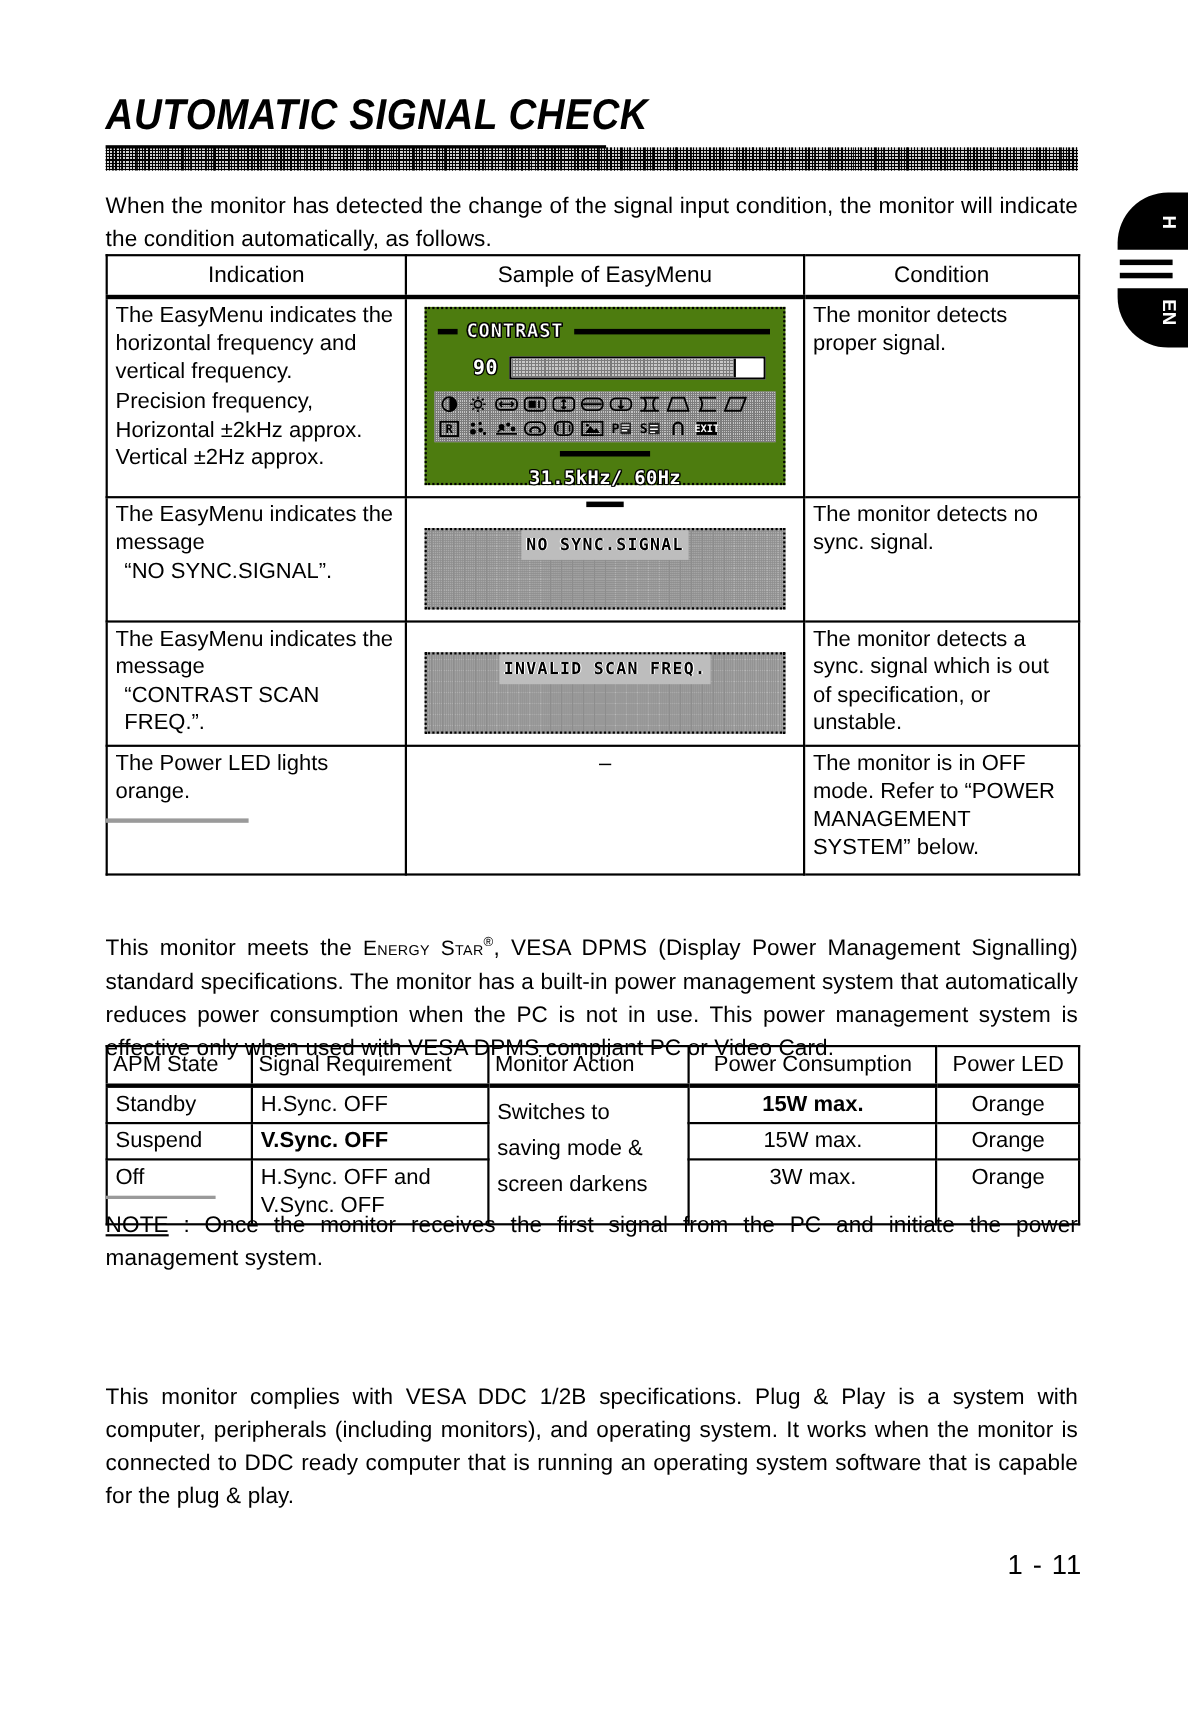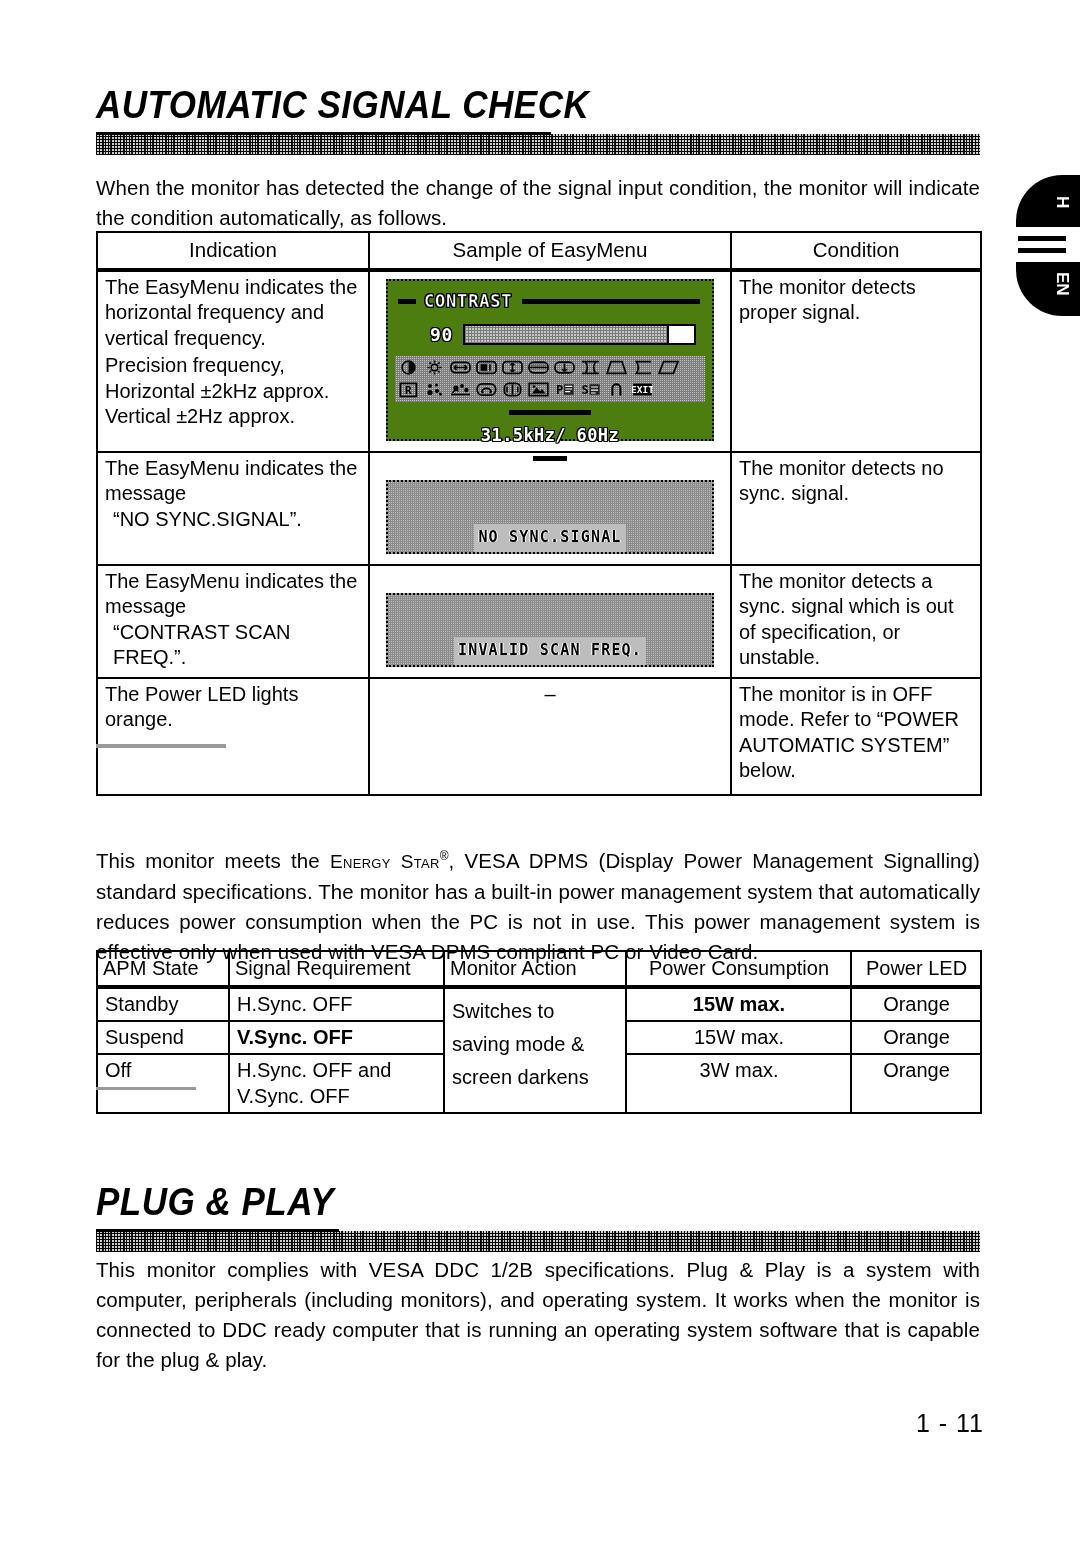--- a/index.html
+++ b/index.html
@@ -92,21 +92,21 @@
     position:relative;
     margin:4px auto 6px auto;
   }
   .osd-main{width:324px;height:158px;}
   .osd-msg{
     width:324px;height:70px;
     background-color:#b9b9b9;
     background-image:
       repeating-linear-gradient(0deg,#8d8d8d 0 1px,transparent 1px 2px),
       repeating-linear-gradient(90deg,#8d8d8d 0 1px,transparent 1px 2px);
-    display:flex;align-items:flex-end;justify-content:center;margin-top:24px;
+    display:flex;align-items:flex-start;justify-content:center;margin-top:24px;
   }
   .osd-msg-inner{
     background:#bdbdbd;
     padding:1px 4px;
   }
   .osd-msg span{
     font-family:"DejaVu Sans Mono","Liberation Mono",monospace;
     font-size:15px;font-weight:bold;letter-spacing:1.2px;
     color:#000;
     text-shadow:1px 0 0 #fff, -1px 0 0 #fff;
@@ -449,21 +449,21 @@
               <span>INVALID SCAN FREQ.</span>
             </span>
           </div>
         </td>
         <td>The monitor detects a sync. signal which is out of specification, or unstable.</td>
       </tr>
 
       <tr>
         <td style="height:108px;">The Power LED lights orange.</td>
         <td class="dash-cell">–</td>
-        <td>The monitor is in OFF mode. Refer to “POWER AUTOMATIC SYSTEM” below.</td>
+        <td>The monitor is in OFF mode. Refer to “POWER MANAGEMENT SYSTEM” below.</td>
       </tr>
     </tbody>
   </table>
 
   <div class="smudge" style="left:96px;top:744px;width:130px;"></div>
 
 
   <div class="para" style="left:96px;top:841px;width:884px;">
     <span>This monitor meets the </span><span class="sc">Energy Star</span><span class="sup">®</span><span>, VESA DPMS (Display Power Management Signalling) standard specifications.   The monitor has a built-in power management system that automatically reduces power consumption when the PC is not in use.   This power management system is effective only when used with VESA DPMS compliant PC or Video Card.</span>
   </div>
@@ -506,24 +506,22 @@
         <td style="white-space:pre-line;">H.Sync.  OFF  and
 V.Sync. OFF</td>
         <td class="tc">3W  max.</td>
         <td class="tc">Orange</td>
       </tr>
     </tbody>
   </table>
 
   <div class="smudge" style="left:96px;top:1087px;width:100px;height:3px;"></div>
 
-
-  <div class="sec-head" style="top:1185px;">
-    <span class="sec-title">PLUG &amp; PLAY</span>
-    <div class="sec-bar" style="top:46px;width:884px;"></div>
-    <div class="sec-rule" style="top:44px;width:243px;"></div>
+  <div class="para" style="left:96px;top:1099px;width:884px;">
+    <span class="u">NOTE</span><span> : Once the monitor receives the first signal from the PC and initiate the power management  system.</span>
   </div>
 
+
   <div class="para" style="left:96px;top:1255px;width:884px;">This monitor complies with VESA DDC 1/2B specifications.   Plug &amp; Play is a system with computer, peripherals (including monitors), and operating system.   It works when the monitor is connected to DDC ready computer that is running an operating system software that is capable for the plug &amp; play.</div>
 
   <div class="pagenum">1 - 11</div>
 
 </div>
 
 </body></html>

